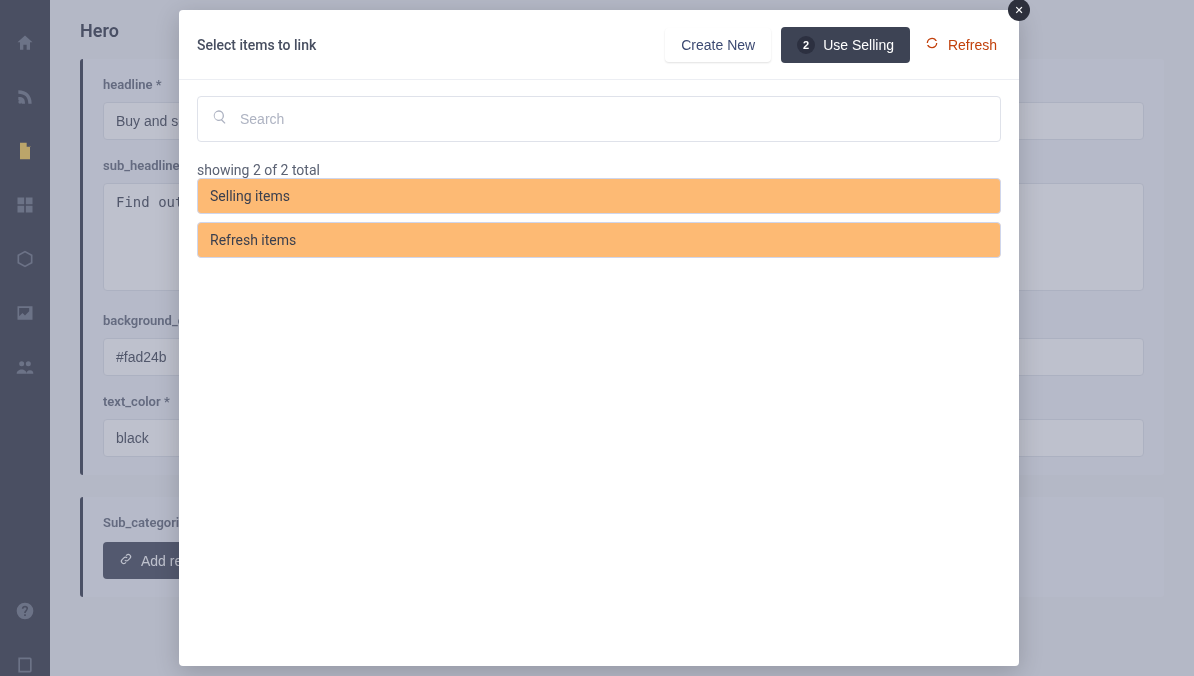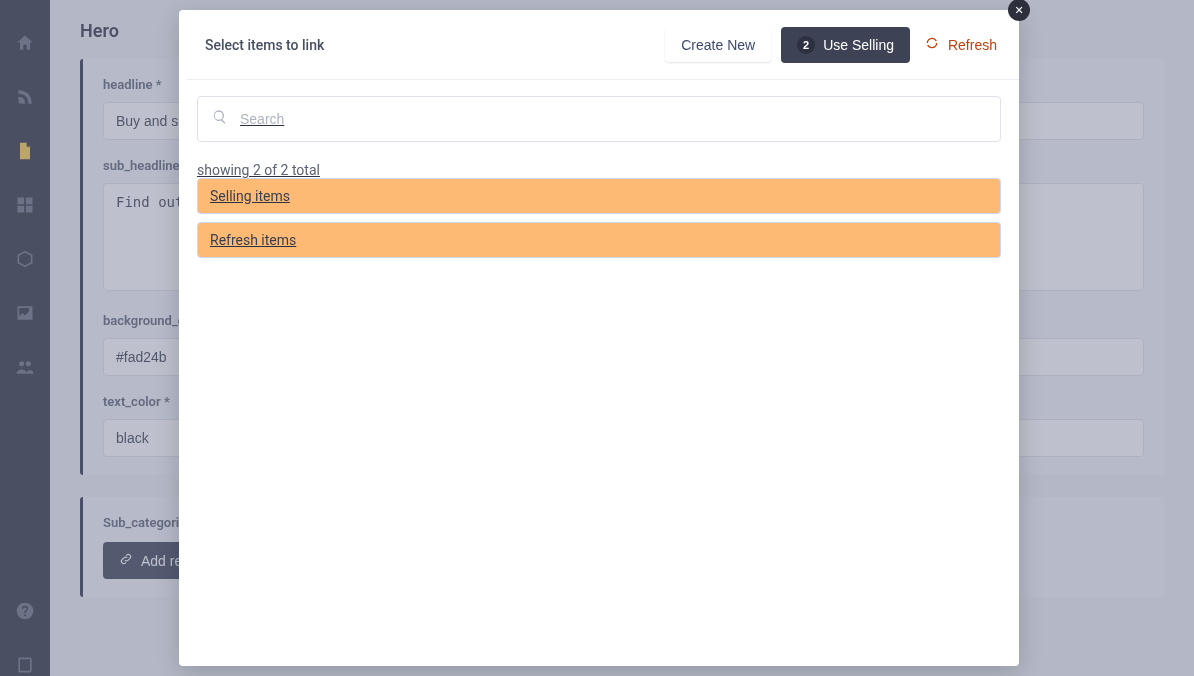--- a/index.html
+++ b/index.html
@@ -129,21 +129,20 @@
       justify-content: center;
       font-size: 11px;
       cursor: pointer;
       border: none;
     }
     .modal-header {
       display: flex;
       align-items: center;
       padding: 16px 18px;
       border-bottom: 1px solid #eceef3;
-      margin-left: 8px;
     }
     .modal-title {
       font-size: 14px;
       font-weight: 500;
       color: #474e60;
       flex: 1;
     }
     .btn {
       border: none;
       border-radius: 4px;
@@ -181,21 +180,20 @@
       color: #c2410c;
       padding: 9px 4px;
     }
     .btn-refresh svg { width: 16px; height: 16px; fill: currentColor; }
 
     .modal-body {
       padding: 16px 18px;
       flex: 1;
       display: flex;
       flex-direction: column;
-      text-decoration: underline;
     }
     .search-wrap {
       border: 1px solid #dfe2ea;
       border-radius: 4px;
       display: flex;
       align-items: center;
       padding: 0 14px;
       height: 46px;
       margin-bottom: 20px;
     }

